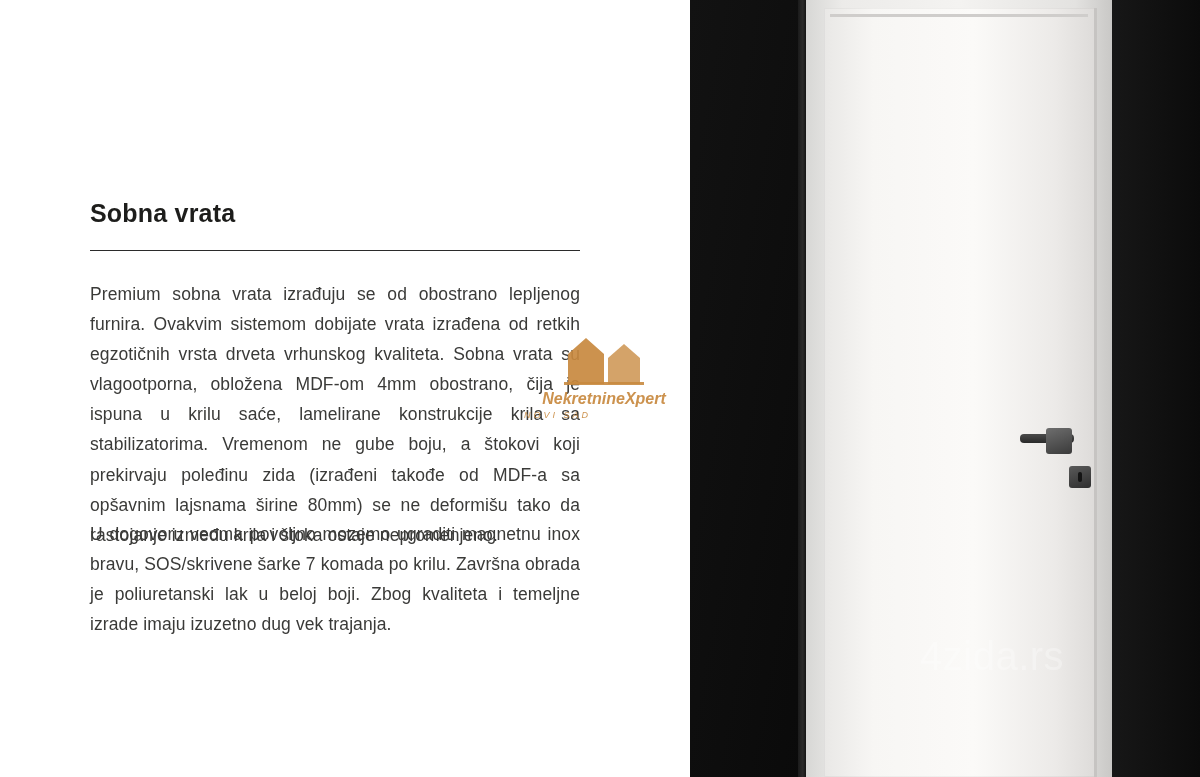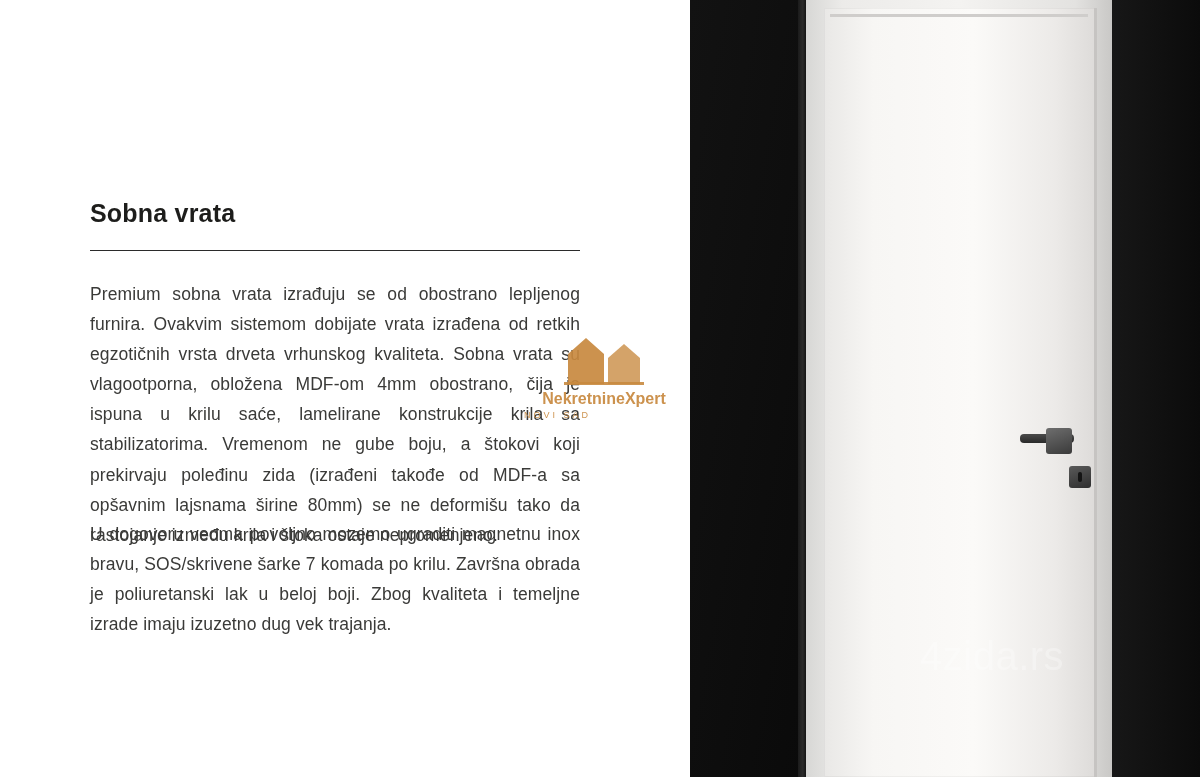--- a/index.html
+++ b/index.html
@@ -140,20 +140,21 @@
     background: #141414;
     border-radius: 2px;
   }
 
   
   #wm-logo {
     position: absolute;
     left: 524px; top: 332px;
     width: 160px; height: 92px;
     pointer-events: none;
+    font-style: italic;
   }
   #wm-logo .wm-name {
     position: absolute;
     left: 0; top: 58px;
     width: 160px;
     text-align: center;
     font-size: 16px;
     font-weight: bold;
     color: #c8893f;
     opacity: 0.92;

